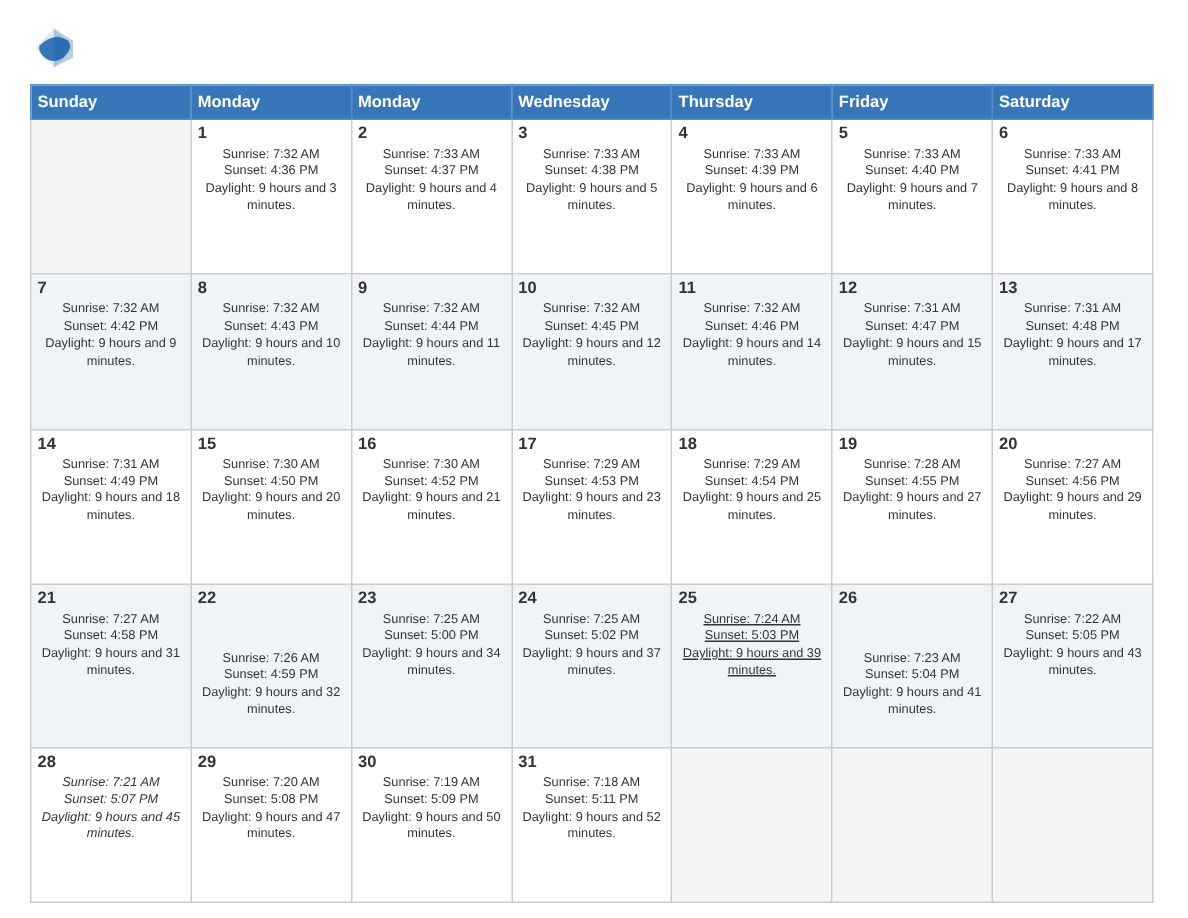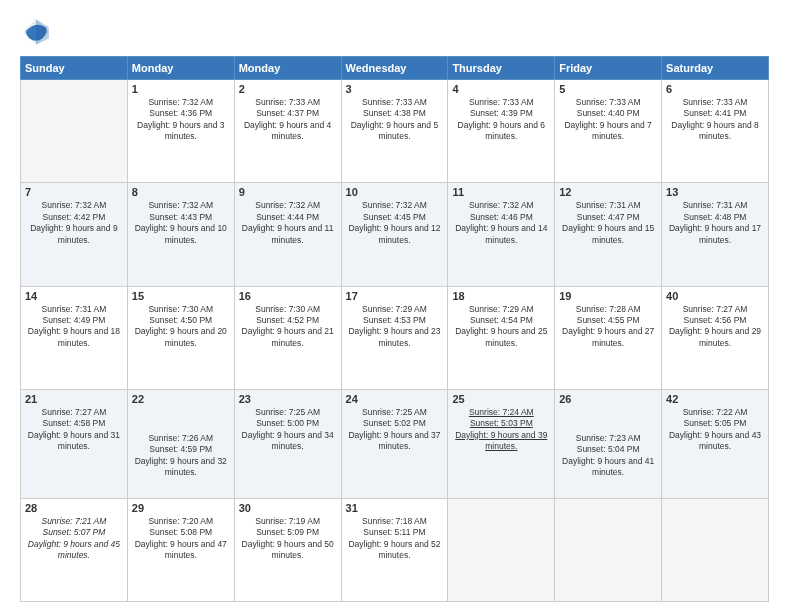--- a/index.html
+++ b/index.html
@@ -251,21 +251,21 @@
 Sunset: 4:54 PM
 Daylight: 9 hours and 25 minutes.</div>
           </td>
           <td>
             <span class="day-number">19</span>
             <div class="cell-content" style="white-space: pre-line;">Sunrise: 7:28 AM
 Sunset: 4:55 PM
 Daylight: 9 hours and 27 minutes.</div>
           </td>
           <td>
-            <span class="day-number">40</span>
+            <span class="day-number">20</span>
             <div class="cell-content" style="white-space: pre-line;">Sunrise: 7:27 AM
 Sunset: 4:56 PM
 Daylight: 9 hours and 29 minutes.</div>
           </td>
         </tr>
         <tr class="row-shade">
           <td>
             <span class="day-number">21</span>
             <div class="cell-content" style="white-space: pre-line;">Sunrise: 7:27 AM
 Sunset: 4:58 PM
@@ -295,21 +295,21 @@
 Sunset: 5:03 PM
 Daylight: 9 hours and 39 minutes.</div>
           </td>
           <td>
             <span class="day-number">26</span>
             <div class="cell-content" style="white-space: pre-line; margin-top: 28px;">Sunrise: 7:23 AM
 Sunset: 5:04 PM
 Daylight: 9 hours and 41 minutes.</div>
           </td>
           <td>
-            <span class="day-number">42</span>
+            <span class="day-number">27</span>
             <div class="cell-content" style="white-space: pre-line;">Sunrise: 7:22 AM
 Sunset: 5:05 PM
 Daylight: 9 hours and 43 minutes.</div>
           </td>
         </tr>
         <tr>
           <td>
             <span class="day-number">28</span>
             <div class="cell-content" style="white-space: pre-line; font-style: italic;">Sunrise: 7:21 AM
 Sunset: 5:07 PM

